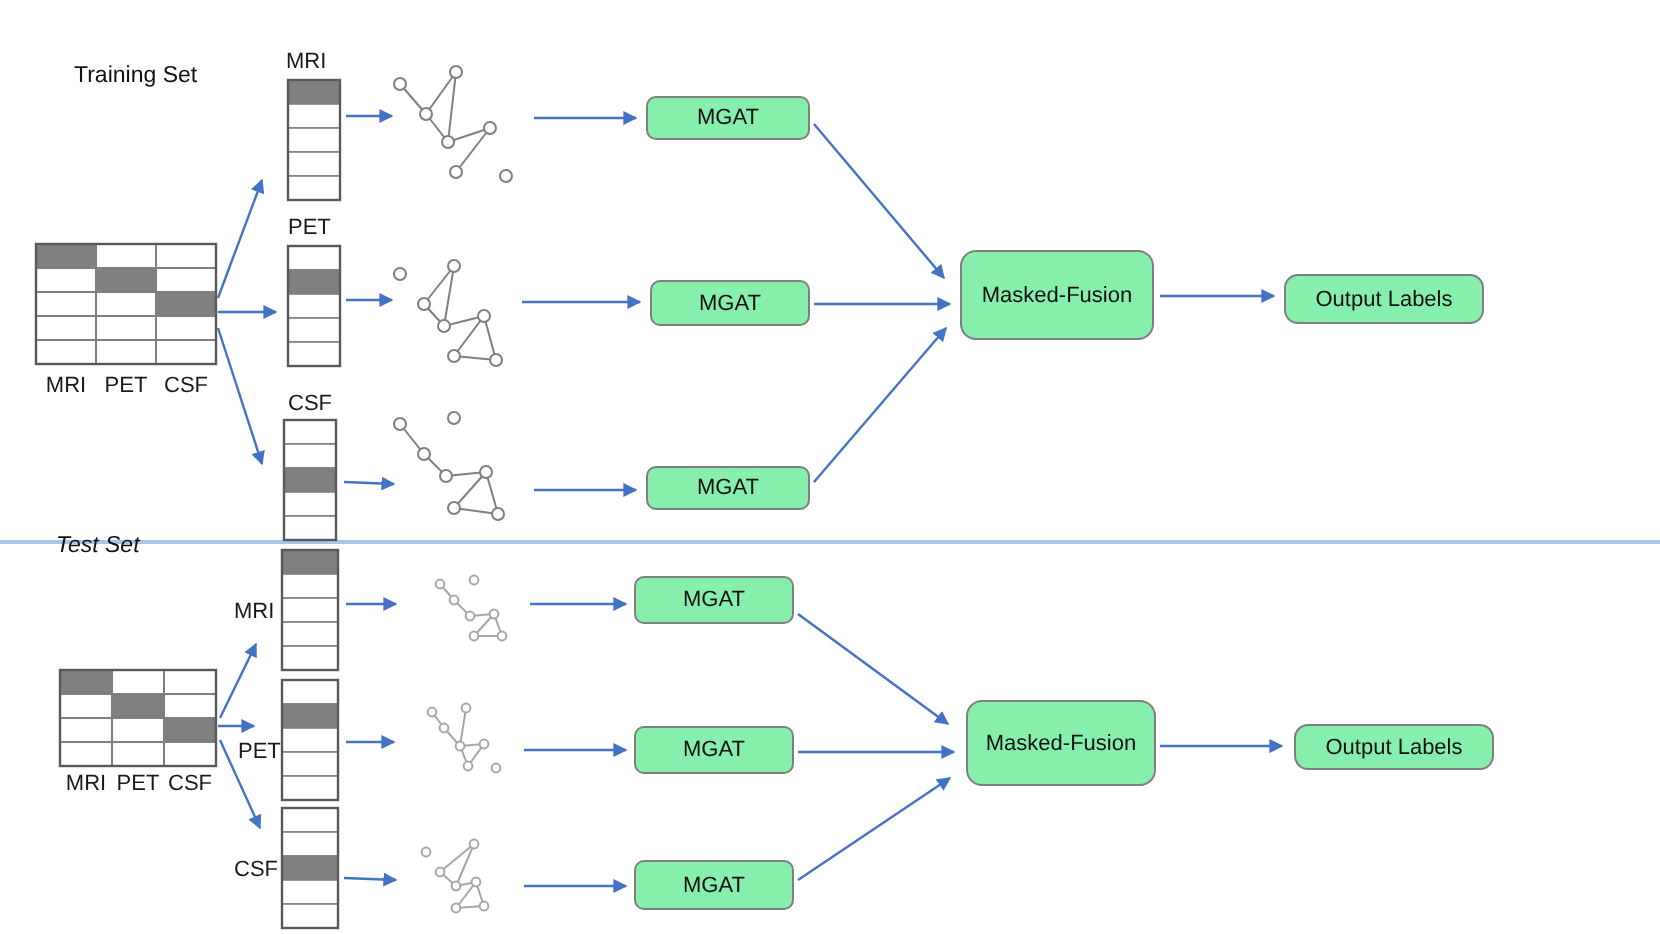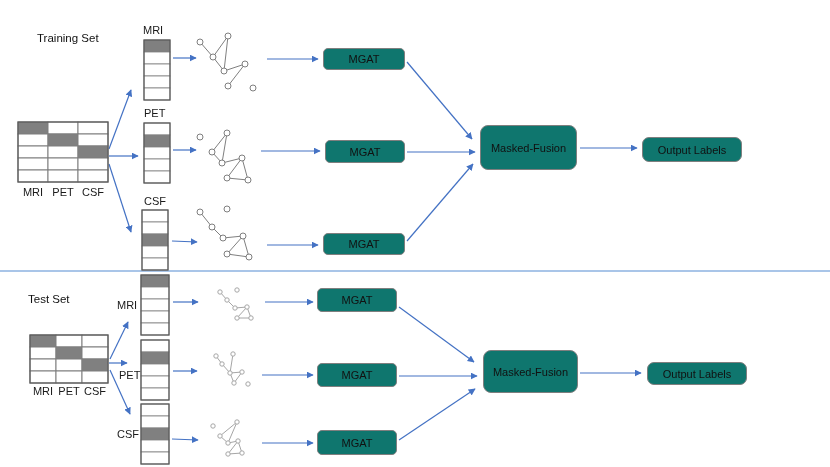--- a/index.html
+++ b/index.html
@@ -2,22 +2,22 @@
 <html><head>
 <meta charset="utf-8">
 <style>
   html,body{margin:0;padding:0;background:#fff;}
   #stage{position:relative;width:830px;height:467px;background:#fff;overflow:hidden;
          font-family:"Liberation Sans",sans-serif;}
   #overlay{position:absolute;left:0;top:0;}
   svg text{font-family:"Liberation Sans",sans-serif;font-size:11px;fill:#1a1a1a;}
   .sec-label{position:absolute;font-size:11.5px;color:#111;white-space:nowrap;}
   #lbl-training{left:37px;top:32px;text-align:right;}
-  #lbl-test{left:28px;top:293px;}
-  .box{position:absolute;background:#0f766e;border:1px solid #7f7f7f;border-radius:5px;
+  #lbl-test{left:28px;top:267px;font-style:italic;}
+  .box{position:absolute;background:#86efac;border:1px solid #7f7f7f;border-radius:5px;
        display:flex;align-items:center;justify-content:center;font-size:11px;color:#111;
        box-sizing:border-box;white-space:nowrap;text-align:right;}
   #t-mgat1{left:323px;top:48px;width:82px;height:22px;}
   #t-mgat2{left:325px;top:140px;width:80px;height:23px;}
   #t-mgat3{left:323px;top:233px;width:82px;height:22px;}
   #t-fusion{left:480px;top:125px;width:97px;height:45px;border-radius:8px;}
   #t-output{left:642px;top:137px;width:100px;height:25px;border-radius:7px;}
   #b-mgat1{left:317px;top:288px;width:80px;height:24px;}
   #b-mgat2{left:317px;top:363px;width:80px;height:24px;}
   #b-mgat3{left:317px;top:430px;width:80px;height:25px;}

